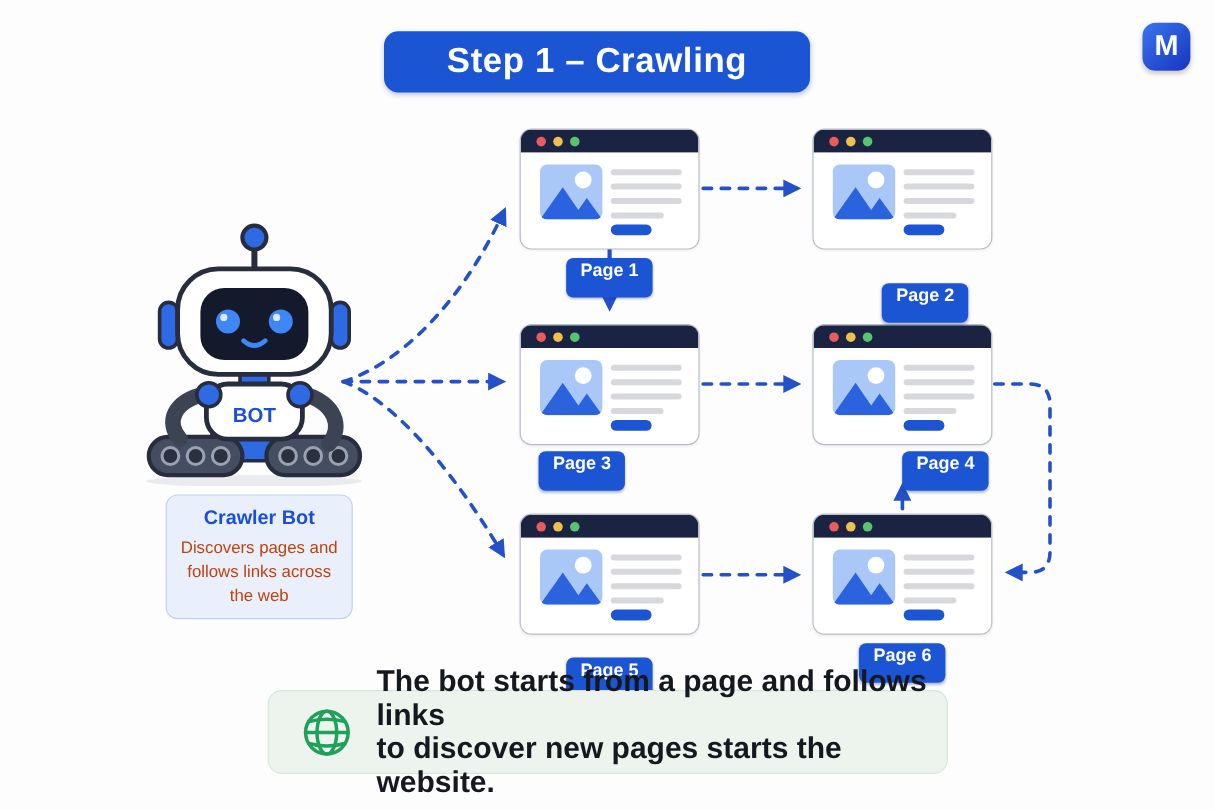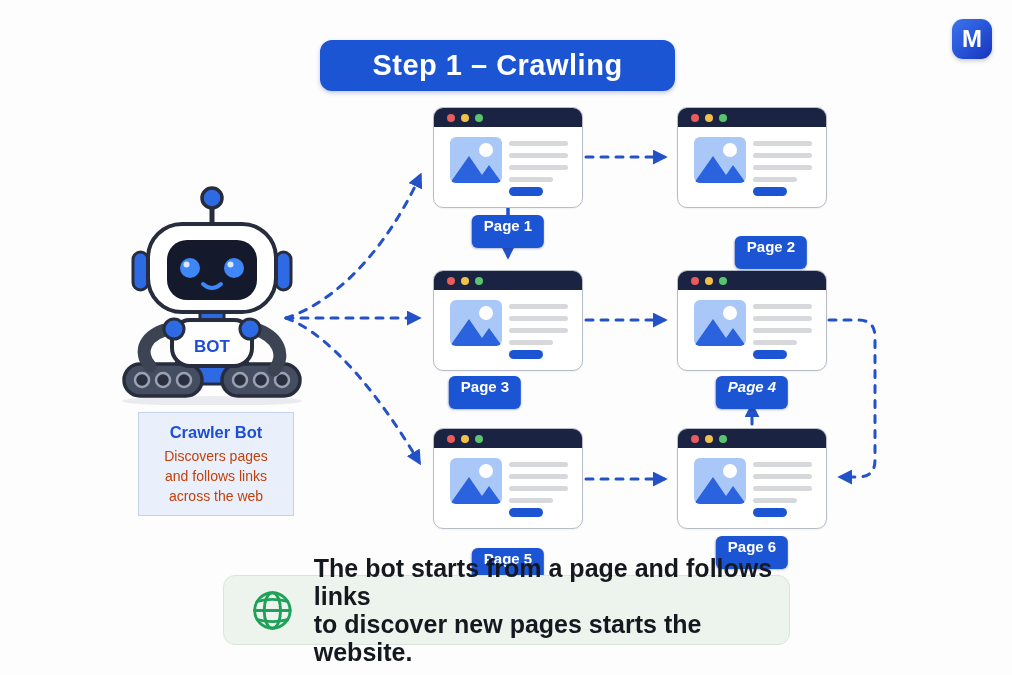--- a/index.html
+++ b/index.html
@@ -5,21 +5,21 @@
   * { margin:0; padding:0; box-sizing:border-box; }
   html,body { background:#ffffff; }
   body { font-family:"Liberation Sans", sans-serif; }
   .stage {
     position:relative; width:1012px; height:675px; margin:0 auto;
     background:#fdfdfe; overflow:hidden;
   }
 
   
   .title-banner {
-    position:absolute; left:320px; top:40px; width:355px; height:51px;
+    position:absolute; left:320px; top:26px; width:355px; height:51px;
     background:#1c55d3; border-radius:12px;
     display:flex; align-items:center; justify-content:center;
     box-shadow:0 2px 4px rgba(20,40,120,.25);
   }
   .title-banner span { color:#fff; font-size:29px; font-weight:bold; letter-spacing:.5px; }
 
   
   .m-logo {
     position:absolute; left:952px; top:19px; width:40px; height:40px;
     border-radius:11px; background:linear-gradient(135deg,#3b75f0 0%, #1634bd 100%);
@@ -57,23 +57,23 @@
   .page-badge {
     position:absolute; transform:translateX(-50%);
     background:#1c55d3; color:#fff; font-weight:bold; font-size:15px;
     padding:2px 12px 14px; border-radius:6px; white-space:nowrap;
     box-shadow:0 1px 2px rgba(20,40,120,.3);
   }
 
   
   .crawler-box {
     position:absolute; left:138px; top:412px; width:156px; height:104px;
-    background:#e9f0fb; border:1.5px solid #c3d1ec; border-radius:0;
+    background:#e9f0fb; border:1.5px solid #c3d1ec; border-radius:10px;
     display:flex; flex-direction:column; align-items:center; justify-content:center;
-    text-align:center; padding:20px;
+    text-align:center; padding:6px;
   }
   .crawler-box h3 { color:#1d4ed8; font-size:16.5px; font-weight:bold; margin-bottom:4px; }
   .crawler-box p  { color:#c2410c; font-size:14px; line-height:20px; }
 
   
   .note {
     position:absolute; left:223px; top:575px; width:567px; height:70px;
     background:#edf4ee; border:1.5px solid #d8e6da; border-radius:12px;
     display:flex; align-items:center; gap:20px; padding-left:27px;
   }
@@ -303,21 +303,21 @@
           <div class="line"></div>
           <div class="line short"></div>
       </div>
     </div>
     <div class="btn-bar"></div>
   </div>
 
   <div class="page-badge" style="left:508px; top:215px;">Page 1</div>
   <div class="page-badge" style="left:771px; top:215px;margin-top:21px;">Page 2</div>
   <div class="page-badge" style="left:485px; top:376px;">Page 3</div>
-  <div class="page-badge" style="left:752px; top:376px;font-style:italic;">Page 4</div>
+  <div class="page-badge" style="left:788px; top:376px;">Page 4</div>
   <div class="page-badge" style="left:508px; top:548px;">Page 5</div>
   <div class="page-badge" style="left:752px; top:536px;">Page 6</div>
 
   <div class="note">
     <svg width="47" height="47" viewBox="0 0 47 47">
       <g stroke="#1fa159" stroke-width="3.2" fill="none" stroke-linecap="round">
         <circle cx="23.5" cy="23.5" r="19.5"></circle>
         <ellipse cx="23.5" cy="23.5" rx="9" ry="19.5"></ellipse>
         <line x1="4" y1="23.5" x2="43" y2="23.5"></line>
         <path d="M7 13.5 Q23.5 9 40 13.5"></path>

